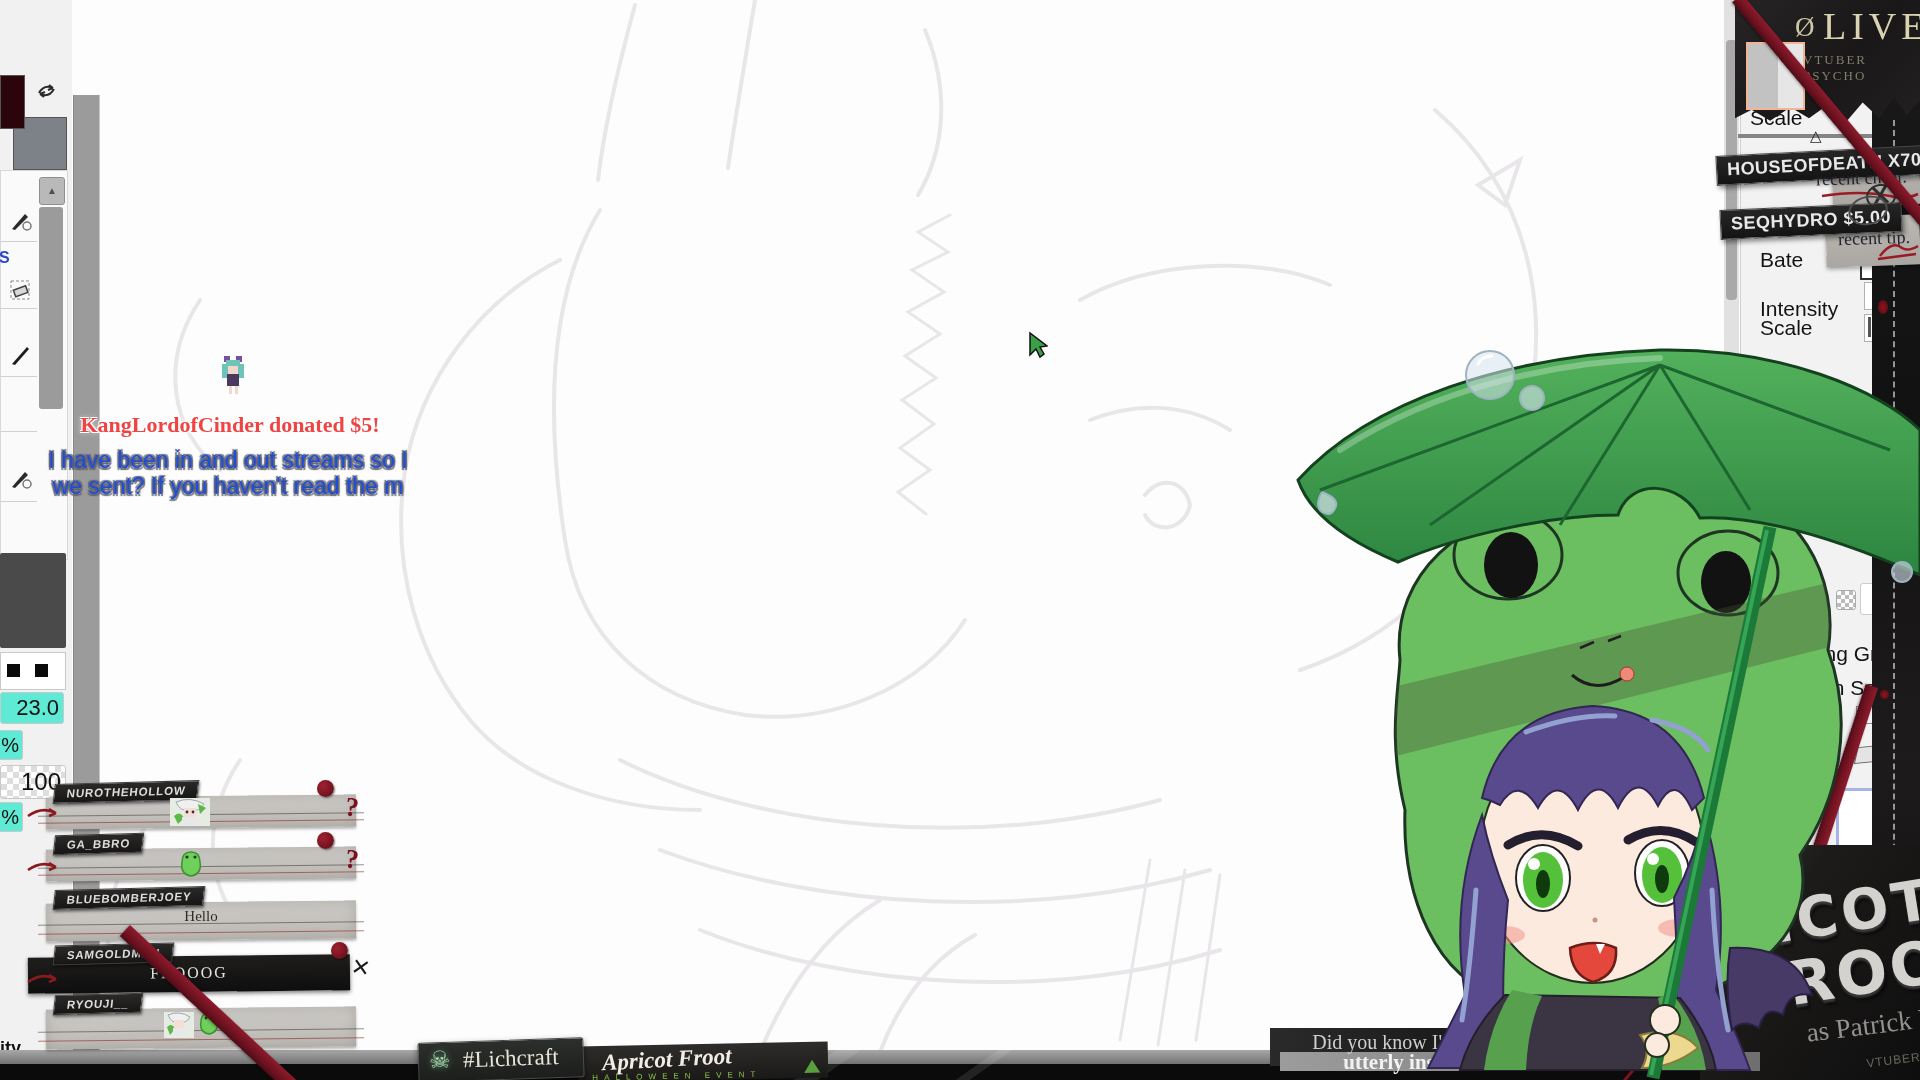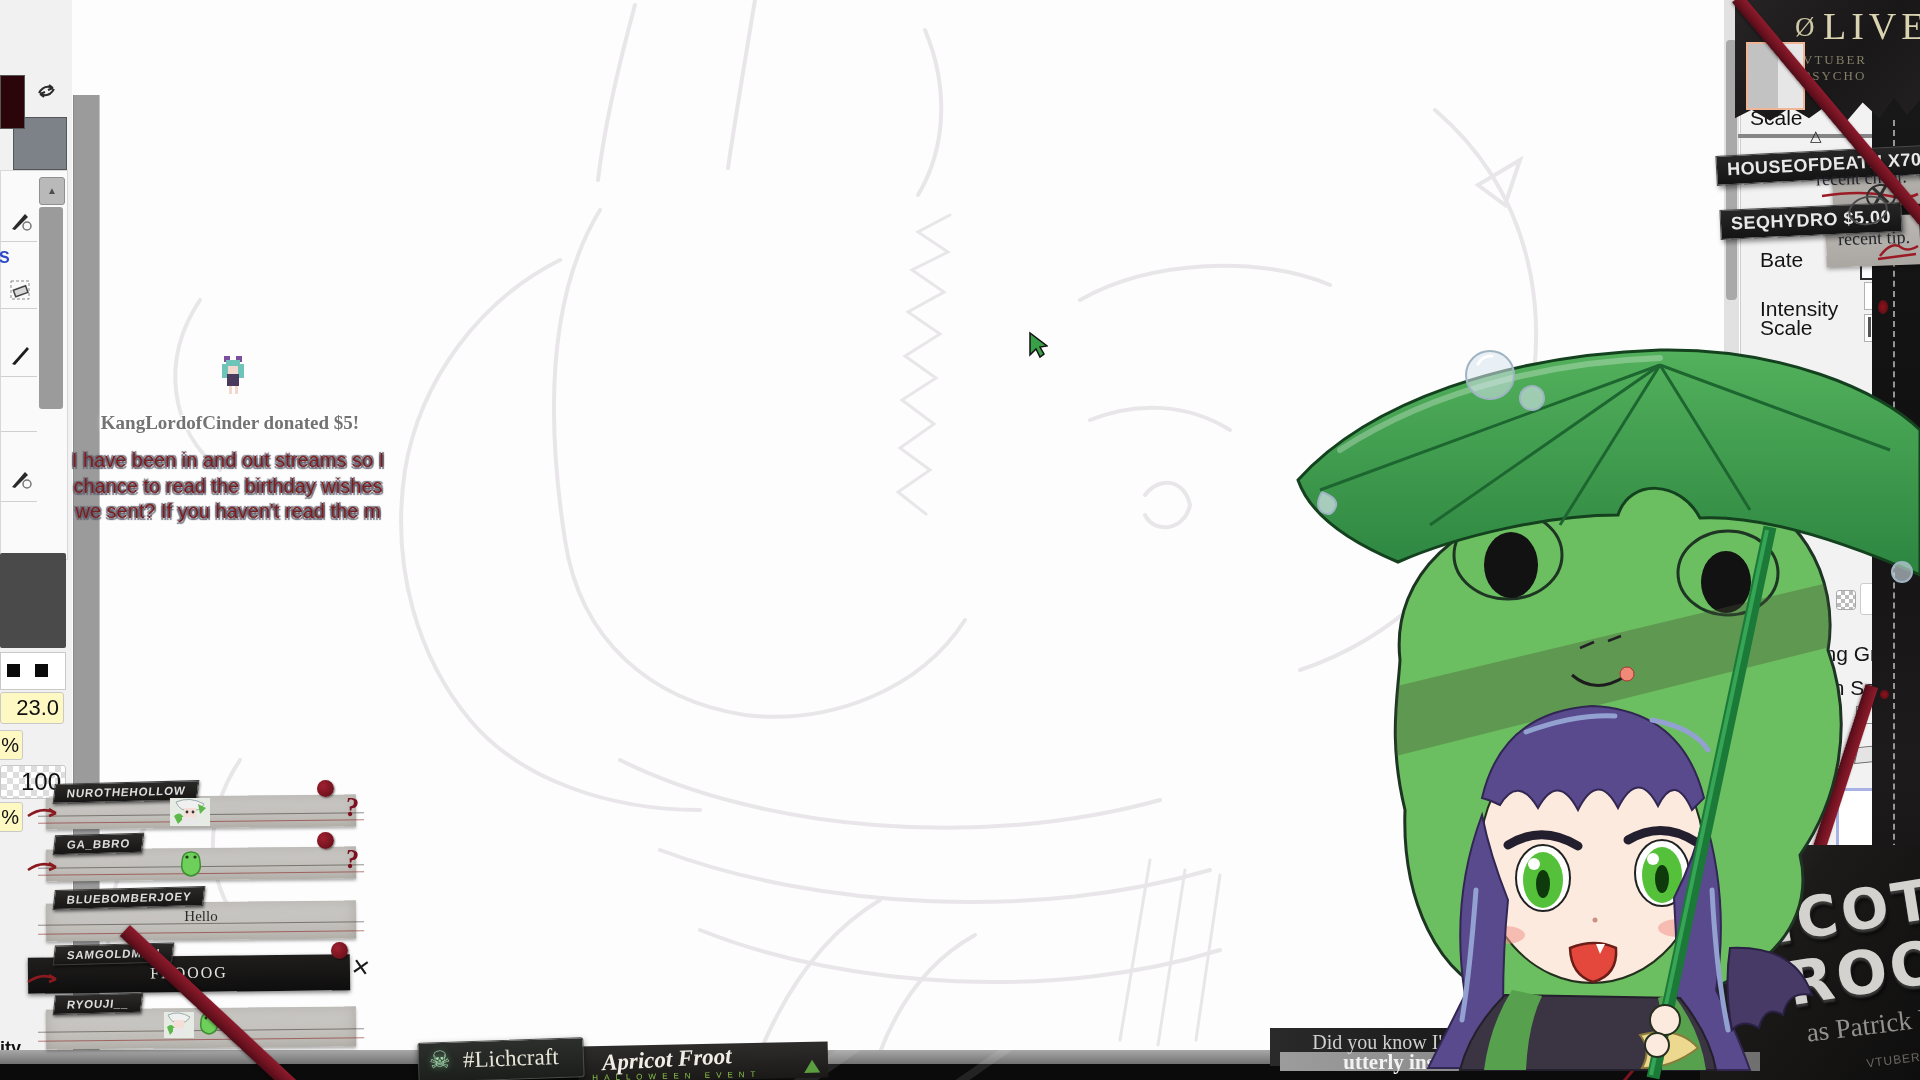--- a/index.html
+++ b/index.html
@@ -18,21 +18,21 @@
   .swatch{position:absolute;border:1px solid #555;}
   #fg-swatch{left:0;top:75px;width:23px;height:52px;background:#2b0509;z-index:12;}
   #bg-swatch{left:13px;top:117px;width:52px;height:51px;background:#7c8287;z-index:11;}
   #swap-icon{left:36px;top:80px;z-index:12;}
   #tool-list{left:0;top:170px;width:66px;height:388px;background:#fbfafb;border:1px solid #d8d8d8;z-index:11;}
   .tool-sep{position:absolute;left:0;width:36px;height:1px;background:#cfcfcf;}
   #tool-scroll-up{position:absolute;left:38px;top:6px;width:24px;height:26px;background:#b9b9b9;
      border:1px solid #8f8f8f;border-radius:3px;color:#4e4e4e;font-size:10px;text-align:center;line-height:26px;}
   #tool-scroll-thumb{position:absolute;left:38px;top:36px;width:24px;height:202px;background:#9b9b9b;border-radius:3px;}
   #dark-block{left:0;top:553px;width:66px;height:95px;background:#4a4a4a;border-radius:2px;z-index:11;}
-  .val-box{position:absolute;background:#fef9c3;border:1px solid #c9c9c9;border-radius:3px;
+  .val-box{position:absolute;background:#5eead4;border:1px solid #c9c9c9;border-radius:3px;
      color:#111;text-align:right;z-index:11;}
   #sq-box{left:0;top:652px;width:64px;height:36px;background:#fff;border:1px solid #c9c9c9;z-index:11;}
   .blk-sq{position:absolute;top:11px;width:13px;height:13px;background:#0a0a0a;}
   #opacity-box{background:
      linear-gradient(45deg,#ddd 25%,transparent 25%,transparent 75%,#ddd 75%),
      linear-gradient(45deg,#ddd 25%,transparent 25%,transparent 75%,#ddd 75%),#fff;
      background-size:12px 12px;background-position:0 0,6px 6px;}
   #opacity-tail{left:0;top:1038px;color:#121212;font-size:18px;font-weight:bold;z-index:11;}
 
   
@@ -96,23 +96,23 @@
   #layer-thumb-2{left:1836px;top:876px;width:48px;height:60px;border:1px solid #bbb;}
 
   
   .ribbon{position:absolute;background:linear-gradient(180deg,#8d1b2c,#6e1220 60%,#4f0c17);
      box-shadow:0 1px 3px rgba(0,0,0,.4);}
   #ribbon-top{left:1742px;top:-6px;width:300px;height:13px;transform:rotate(50deg);transform-origin:0 0;z-index:16;}
   #ribbon-layers{left:1878px;top:688px;width:180px;height:13px;transform:rotate(108deg);transform-origin:0 0;z-index:13;}
   #ribbon-chat{left:130px;top:925px;width:560px;height:15px;transform:rotate(43deg);transform-origin:0 0;z-index:27;}
   .red-line{position:absolute;background:#7a1420;z-index:22;}
   #donation-title{left:30px;top:412px;width:400px;text-align:center;
-     font-family:"Liberation Serif",serif;font-weight:bold;font-size:19px;color:#737373;
+     font-family:"Liberation Serif",serif;font-weight:bold;font-size:22px;color:#ef4444;
      text-shadow:-1px -1px 0 #fff,1px -1px 0 #fff,-1px 1px 0 #fff,1px 1px 0 #fff,0 0 6px rgba(255,255,255,.8);z-index:28;}
-  #donation-body{left:18px;top:448px;width:420px;text-align:center;font-size:20px;line-height:25.5px;color:#7f1d1d;
+  #donation-body{left:18px;top:448px;width:420px;text-align:center;font-size:23px;line-height:25.5px;color:#1d4ed8;
      text-shadow:-1.5px -1.5px 1px rgba(95,95,110,.85),1.5px -1.5px 1px rgba(95,95,110,.85),
        -1.5px 1.5px 1px rgba(95,95,110,.85),1.5px 1.5px 1px rgba(95,95,110,.85);z-index:28;}
   #donation-sprite{left:218px;top:354px;z-index:28;}
 
   
   .chat-card{position:absolute;left:46px;width:310px;z-index:26;}
   .parchment{position:absolute;left:0;top:14px;width:310px;height:32px;
      background:linear-gradient(180deg,#cdcbc8,#bdbab5);
      box-shadow:0 2px 3px rgba(0,0,0,.3), inset 0 0 14px rgba(120,115,105,.35);
      transform:rotate(-.6deg);}
@@ -319,21 +319,20 @@
     <rect x="4" y="10" width="6" height="14" fill="#6fc4ba"></rect>
       <rect x="20" y="10" width="6" height="14" fill="#6fc4ba"></rect>
     <rect x="10" y="12" width="10" height="8" fill="#f2d8cc"></rect>
     <rect x="9" y="20" width="12" height="12" fill="#4a3b5e"></rect>
     <rect x="11" y="32" width="3" height="8" fill="#f2d8cc"></rect>
       <rect x="17" y="32" width="3" height="8" fill="#f2d8cc"></rect>
   </svg>
   <div class="abs" id="donation-title">KangLordofCinder donated $5!</div>
   <div class="abs" id="donation-body">
     <div>I have been in and out streams so I</div>
-    <div>chance to read the birthday wishes</div>
     <div>we sent? If you haven't read the m</div>
   </div>
 
   <div class="chat-card" style="top:782px">
     <div class="parchment"></div>
     <div class="nametag">NUROTHEHOLLOW</div>
     <div class="wax-seal"></div>
     <div class="q-mark">?</div>
     <svg class="emote-slot" style="left:124px" width="40" height="28">
       <rect width="40" height="28" fill="#e6ece4"></rect>

